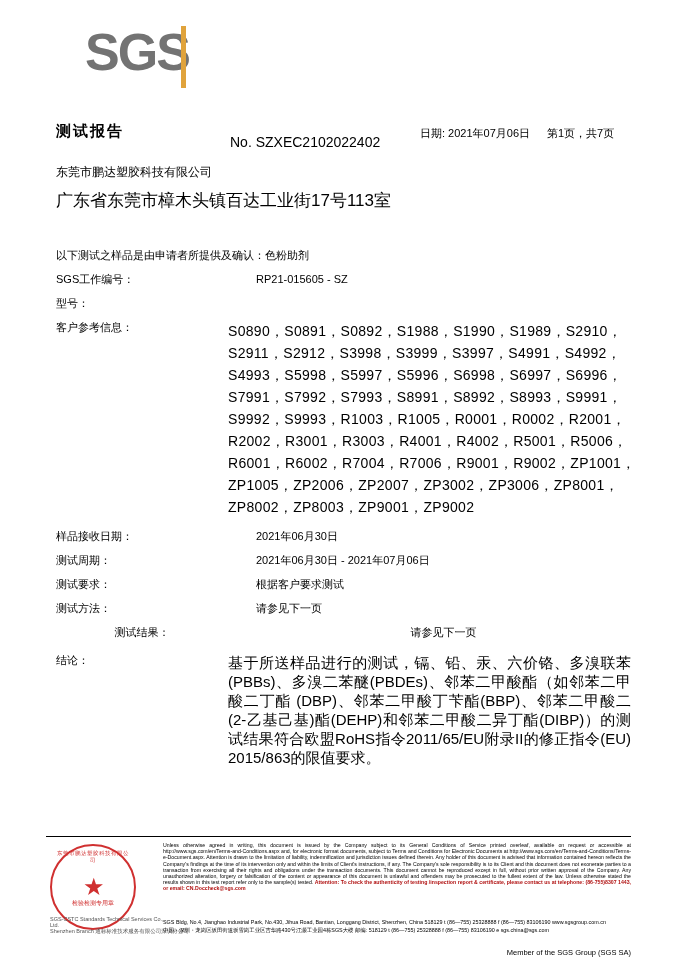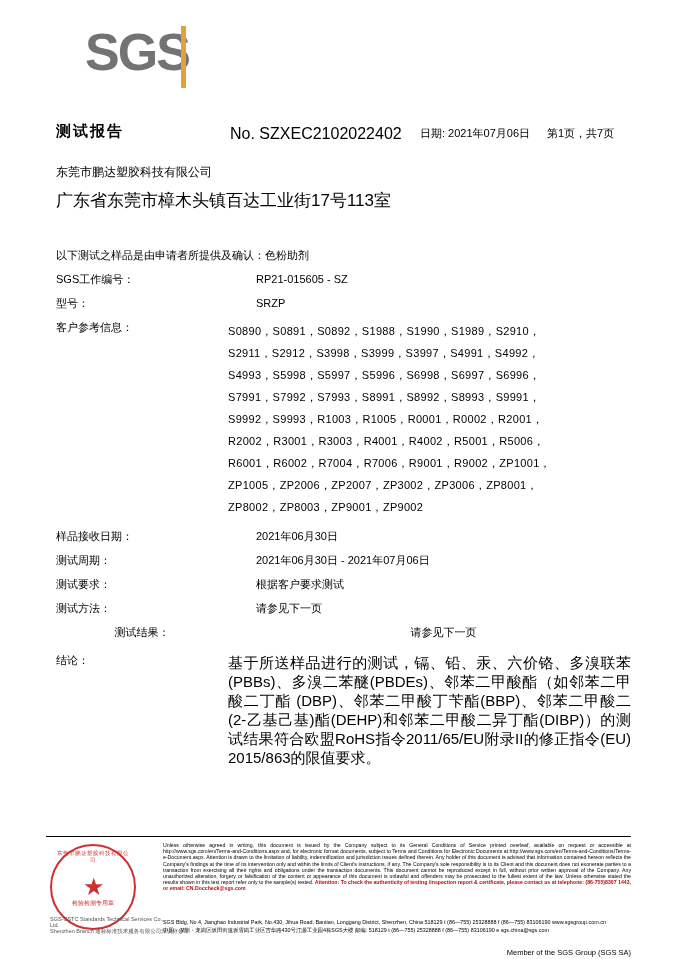--- a/index.html
+++ b/index.html
@@ -60,22 +60,22 @@
     position: absolute;
     left: 0;
     top: 0;
     font-size: 15px;
     font-weight: bold;
     letter-spacing: 2px;
   }
   .report-no {
     position: absolute;
     left: 174px;
-    top: 3px;
-    font-size: 16px;
+    top: 12px;
+    font-size: 14px;
   }
   .report-date {
     position: absolute;
     left: 364px;
     top: 4px;
     font-size: 11px;
   }
   .report-page {
     position: absolute;
     left: 491px;
@@ -124,21 +124,21 @@
     line-height: 15px;
   }
   .field-value {
     flex: 1;
     font-size: 11px;
     line-height: 15px;
     padding-left: 28px;
   }
   .refs-value {
     flex: 1;
-    font-size: 11px;
+    font-size: 14px;
     line-height: 22px;
     letter-spacing: 0.3px;
   }
   .refs-value .ref-line {
     display: block;
     white-space: nowrap;
   }
   .conclusion-value {
     flex: 1;
     font-size: 15px;
@@ -273,21 +273,20 @@
 
   <div class="fields">
 
     <div class="field-row">
       <div class="field-label">SGS工作编号：</div>
       <div class="field-value">RP21-015605 - SZ</div>
     </div>
 
     <div class="field-row">
       <div class="field-label">型号：</div>
-      <div class="field-value">SRZP</div>
     </div>
 
     <div class="field-row">
       <div class="field-label">客户参考信息：</div>
       <div class="refs-value">
         <span class="ref-line">S0890，S0891，S0892，S1988，S1990，S1989，S2910，</span>
         <span class="ref-line">S2911，S2912，S3998，S3999，S3997，S4991，S4992，</span>
         <span class="ref-line">S4993，S5998，S5997，S5996，S6998，S6997，S6996，</span>
         <span class="ref-line">S7991，S7992，S7993，S8991，S8992，S8993，S9991，</span>
         <span class="ref-line">S9992，S9993，R1003，R1005，R0001，R0002，R2001，</span>

